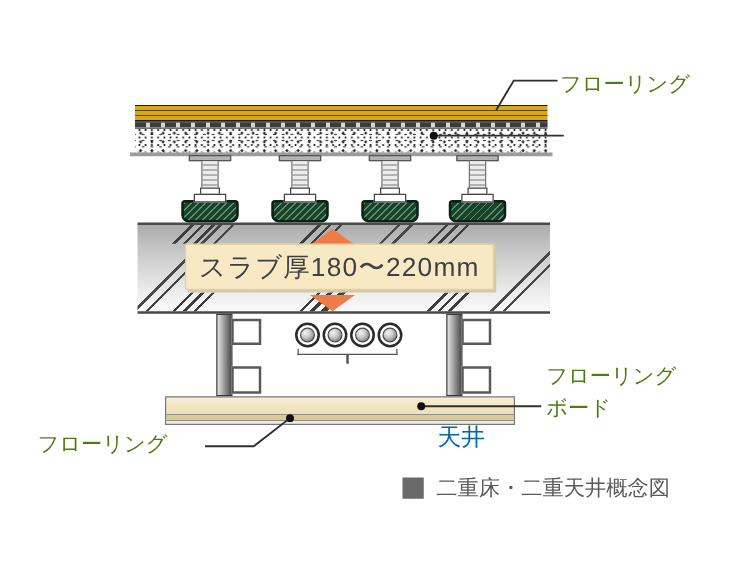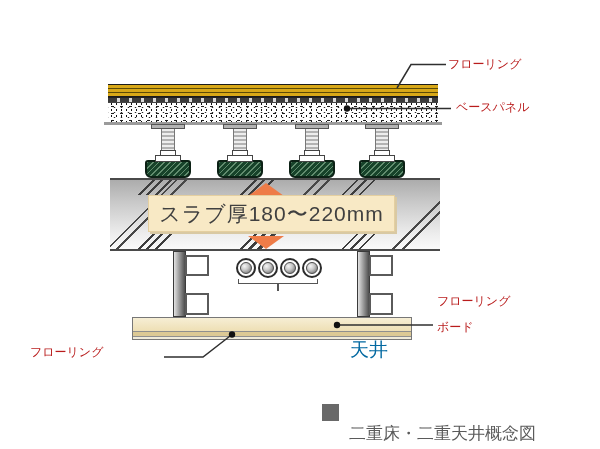--- a/index.html
+++ b/index.html
@@ -101,30 +101,30 @@
   
   .ceiling-board{
     left:132px;top:317px;width:280px;height:23px;border:1px solid #777;
     background:linear-gradient(to bottom,
       #F6EED5 0px,#EEDFB4 13px,#8f8f8f 13px,#8f8f8f 14px,
       #DCC995 14px,#DCC995 18px,#8f8f8f 18px,#8f8f8f 19px,
       #F0EBDA 19px,#F0EBDA 23px);
   }
 
   
-  .lbl{color:#b91c1c;font-size:12px;white-space:nowrap;}
+  .lbl{color:#4d7c0f;font-size:17px;white-space:nowrap;}
   .lbl-flooring{left:448px;top:56px;}
   .lbl-basepanel{left:456px;top:99px;}
   .lbl-plaster{left:437px;top:288px;line-height:26px;}
   .lbl-ceiling{left:350px;top:337px;font-size:19px;color:#0369a1;}
   .lbl-vinyl{left:30px;top:344px;}
 
   .caption{left:322px;top:379px;display:flex;align-items:center;gap:10px;}
   .caption .sq{width:17px;height:17px;background:#696969;}
-  .caption .txt{font-size:17px;color:#5a5a5a;white-space:nowrap;margin-top:43px;}
+  .caption .txt{font-size:17px;color:#5a5a5a;white-space:nowrap;}
 
   .leaders{left:0;top:0;width:600px;height:449px;pointer-events:none;}
 </style>
 </head>
 <body>
 
 <div id="stage">
 
   <div class="abs flooring"></div>
   <div class="abs floor-underlay"></div>
@@ -198,21 +198,20 @@
     <polyline points="397,88 411,64.5 446,64.5" fill="none" stroke="#2f2f2f" stroke-width="1.5"></polyline>
     <line x1="347" y1="108.5" x2="451" y2="108.5" stroke="#2f2f2f" stroke-width="1.5"></line>
     <circle cx="347" cy="108.5" r="3.2" fill="#111"></circle>
     <line x1="337" y1="325" x2="433" y2="325" stroke="#2f2f2f" stroke-width="1.5"></line>
     <circle cx="337" cy="325" r="3.2" fill="#111"></circle>
     <polyline points="164,357 203,357 232,334.5" fill="none" stroke="#2f2f2f" stroke-width="1.5"></polyline>
     <circle cx="232" cy="334.5" r="3.2" fill="#111"></circle>
   </svg>
 
   <div class="abs lbl lbl-flooring">フローリング</div>
-  <div class="abs lbl lbl-basepanel">ベースパネル</div>
   <div class="abs lbl lbl-plaster">
     <div>フローリング</div>
     <div>ボード</div>
   </div>
   <div class="abs lbl lbl-ceiling">天井</div>
   <div class="abs lbl lbl-vinyl">フローリング</div>
 
   <div class="abs caption">
     <div class="sq"></div>
     <div class="txt">二重床・二重天井概念図</div>

